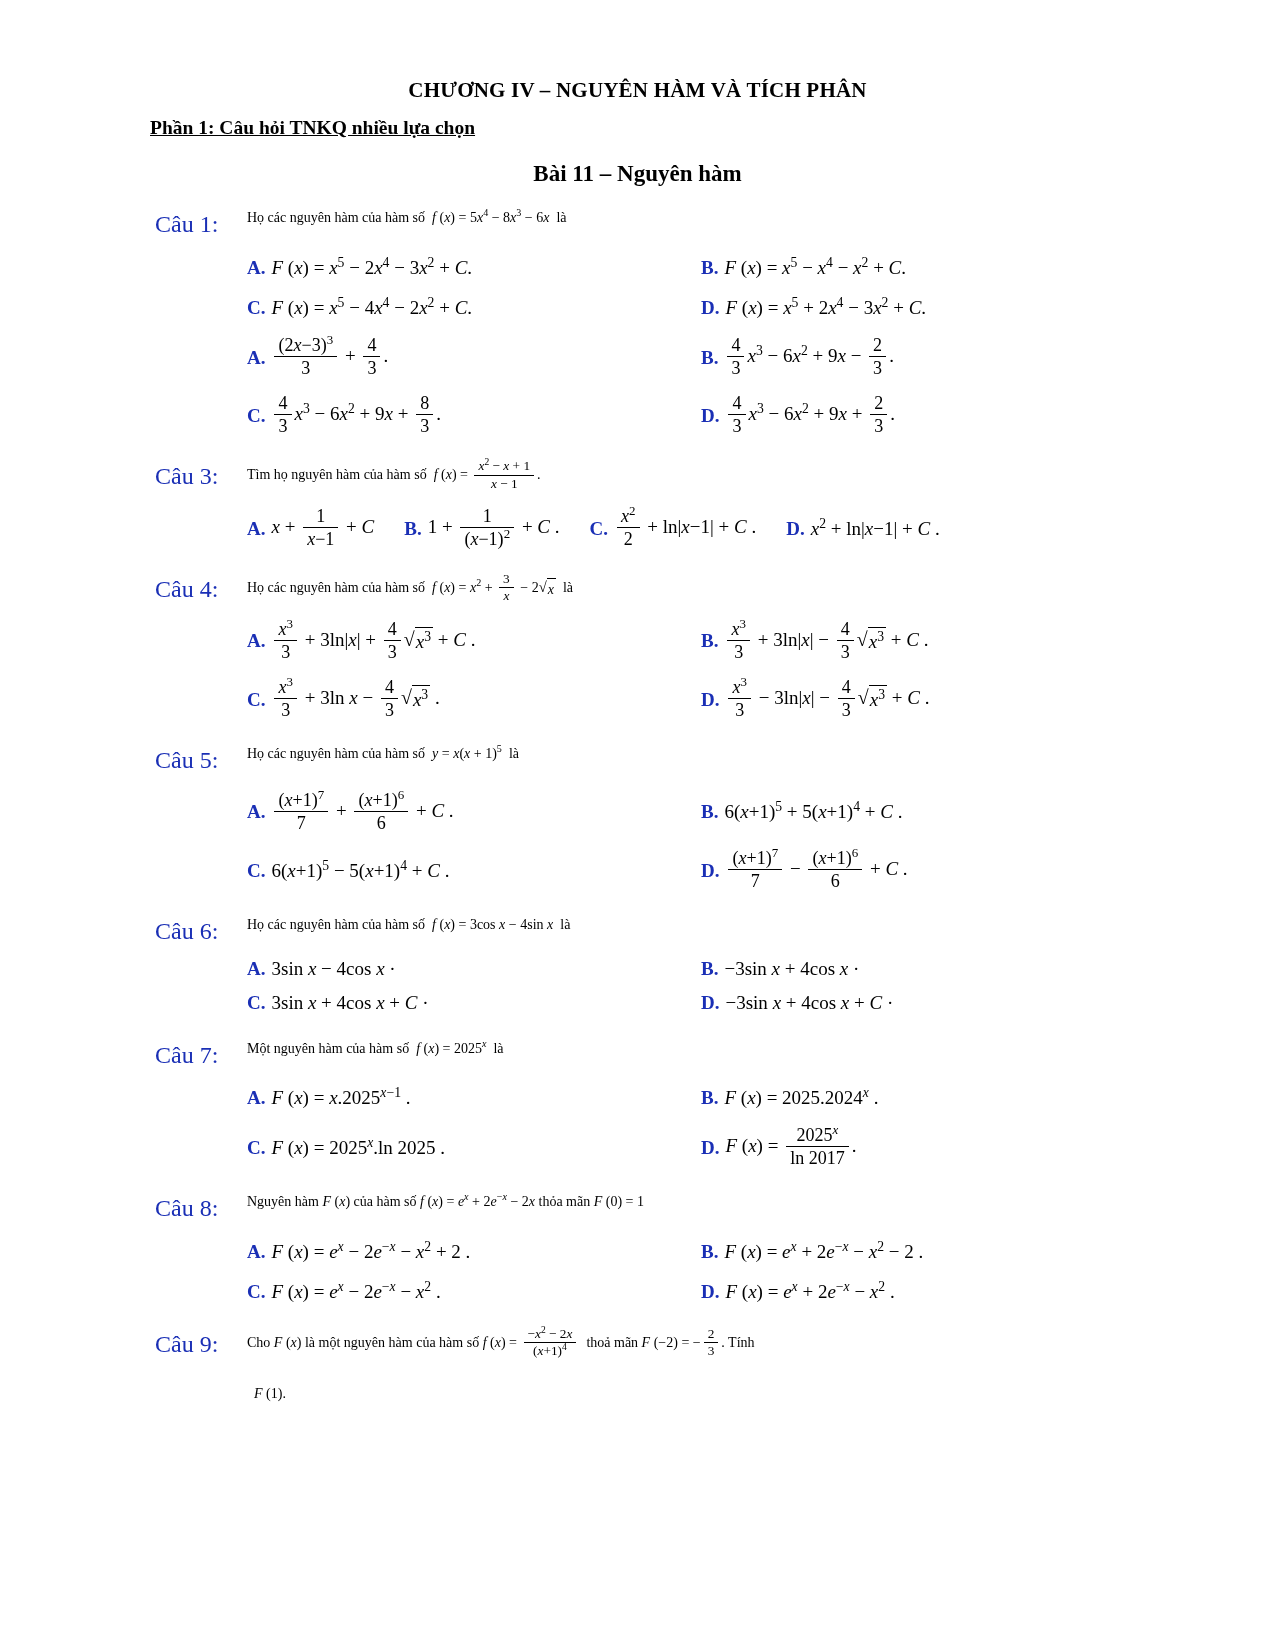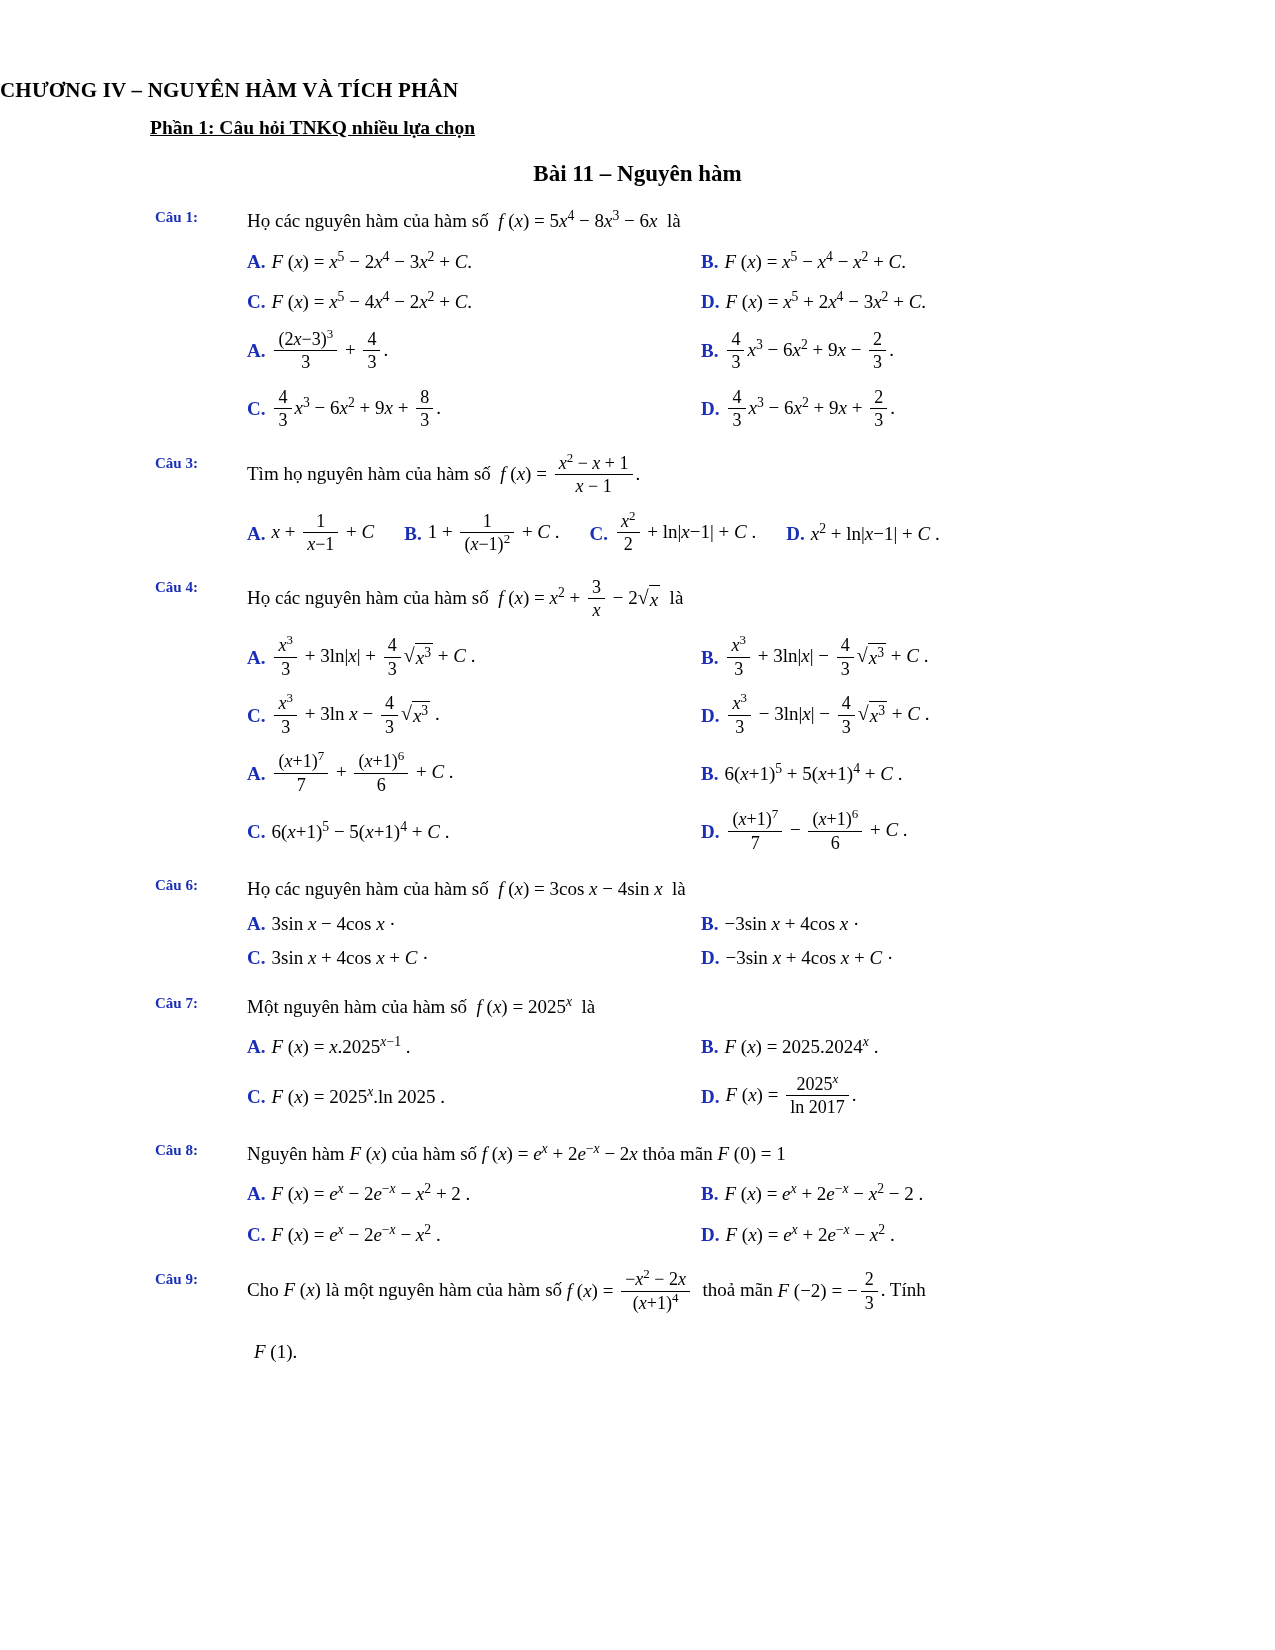--- a/index.html
+++ b/index.html
@@ -15,21 +15,21 @@
     position: relative;
   }
   .page {
     position: relative;
     width: 1275px;
     height: 1650px;
     padding: 0;
     box-sizing: border-box;
   }
   .doc-title {
-    text-align: left;
+    text-align: center;
     font-weight: bold;
     font-size: 21px;
     letter-spacing: .2px;
     margin: 78px 0 0 0;
   }
   .part-line {
     margin: 14px 0 0 150px;
     font-weight: bold;
     font-size: 19.5px;
     text-decoration: underline;
@@ -42,28 +42,28 @@
   }
   .q {
     display: flex;
     margin: 20px 0 0 0;
     padding-left: 155px;
     box-sizing: border-box;
     align-items: flex-start;
   }
   .q-label {
     color: #1a2fb5;
-    font-weight: bold;
-    font-size: 15px;
+    font-weight: normal;
+    font-size: 24px;
     width: 92px;
     flex: 0 0 92px;
     line-height: 1.45;
   }
   .q-text {
-    font-size: 19px;
+    font-size: 14px;
     line-height: 1.5;
     flex: 1;
     padding-right: 60px;
   }
   .opts {
     padding-left: 247px;
     box-sizing: border-box;
     padding-right: 120px;
   }
   .opt-row {
@@ -298,20 +298,26 @@
               <span class="num">4</span>
               <span class="den">3</span>
             </span><span class="sqrt">
               <span class="sym">√</span>
               <span class="rad"><i class="v">x</i><sup>3</sup></span>
             </span> + <i class="v">C</i> .</span>
       </div>
     </div>
   </div>
 
+  <div class="q">
+    <div class="q-label">Câu 5:</div>
+    <div class="q-text">
+      Họ các nguyên hàm của hàm số&nbsp; <span class="math"><i class="v">y</i> = <i class="v">x</i>(<i class="v">x</i> + 1)<sup>5</sup></span> &nbsp;là
+    </div>
+  </div>
   <div class="opts">
     <div class="opt-row">
       <div class="opt">
         <span class="opt-l">A.</span>
         <span class="math"><span class="frac">
               <span class="num">(<i class="v">x</i>+1)<sup>7</sup></span>
               <span class="den">7</span>
             </span> + <span class="frac">
               <span class="num">(<i class="v">x</i>+1)<sup>6</sup></span>
               <span class="den">6</span>

